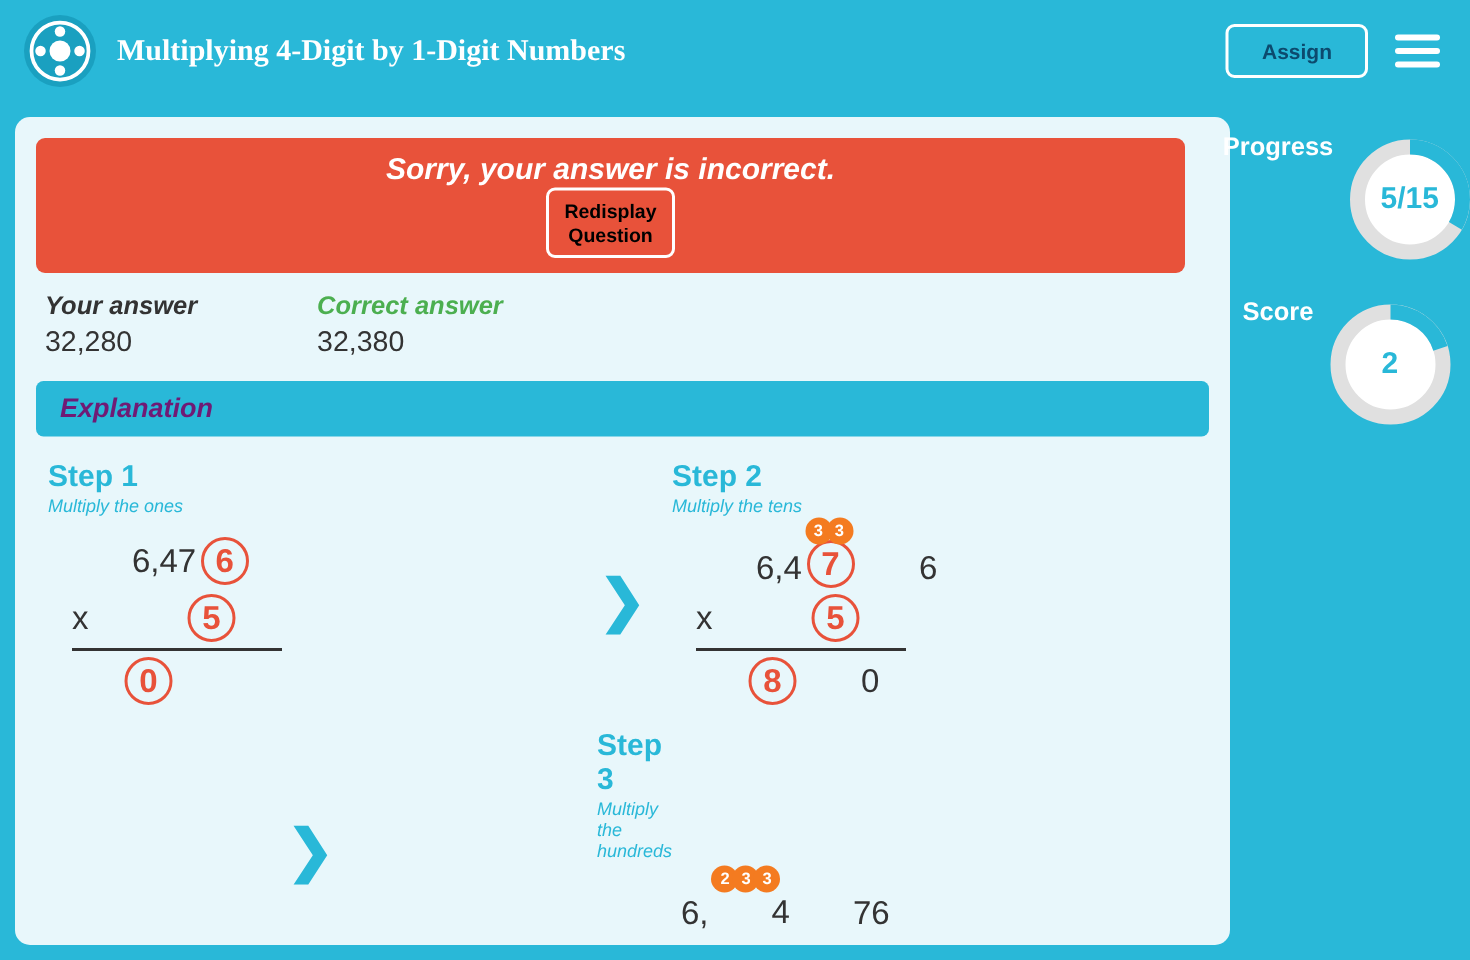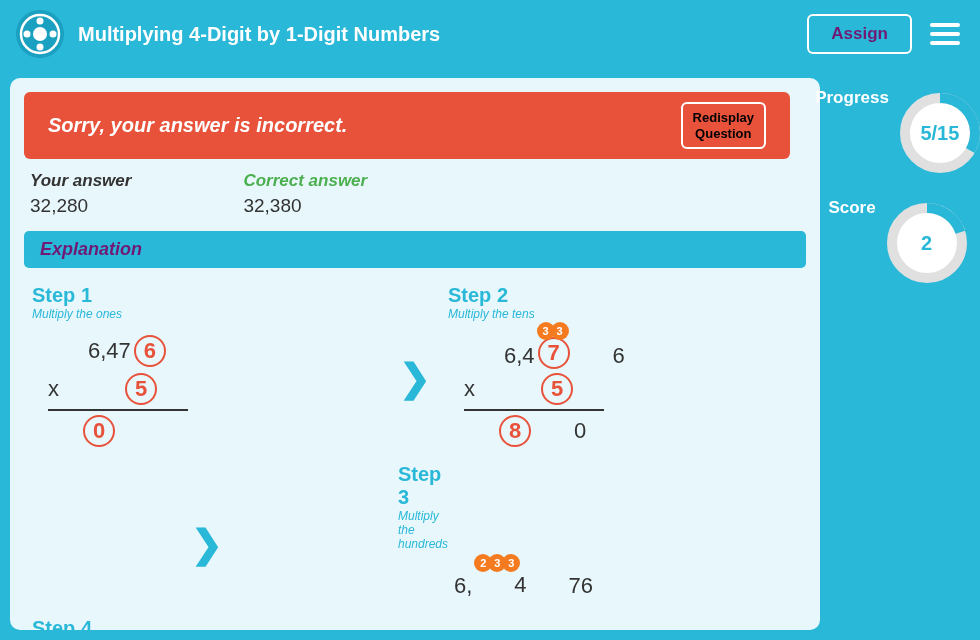--- a/index.html
+++ b/index.html
@@ -28,26 +28,27 @@
       width: 48px; height: 48px;
       background: #1aa0c0;
       border-radius: 50%;
       display: flex; align-items: center; justify-content: center;
     }
     .header-title {
       color: white;
       font-size: 20px;
       font-weight: bold;
       flex: 1;
+      font-family: Liberation Serif, serif;
     }
     .assign-btn {
       background: transparent;
       border: 2.5px solid white;
-      color: #701a75;
-      font-size: 17px;
+      color: #0c4a6e;
+      font-size: 14px;
       font-weight: bold;
       border-radius: 6px;
       padding: 8px 22px;
       cursor: pointer;
     }
     .hamburger-btn {
       background: transparent;
       border: none;
       cursor: pointer;
       display: flex; flex-direction: column; gap: 5px; padding: 4px;
@@ -77,20 +78,21 @@
 
     
     .incorrect-banner {
       background: #e8523a;
       display: flex;
       align-items: center;
       justify-content: space-between;
       padding: 10px 24px;
       margin: 14px 30px 0 14px;
       border-radius: 6px;
+      flex-direction: column;
     }
     .incorrect-text {
       color: white;
       font-size: 20px;
       font-style: italic;
       font-weight: bold;
     }
     .redisplay-btn {
       background: #e8523a;
       border: 2.5px solid white;
@@ -101,21 +103,21 @@
       padding: 6px 10px;
       cursor: pointer;
       text-align: center;
       line-height: 1.2;
     }
 
     
     .answer-row {
       display: flex;
       padding: 12px 20px 6px 20px;
-      gap: 112px;
+      gap: 80px;
     }
     .answer-label {
       font-size: 17px;
       font-weight: bold;
       font-style: italic;
       color: #333;
     }
     .answer-label.correct { color: #4caf50; }
     .answer-value {
       font-size: 19px;

